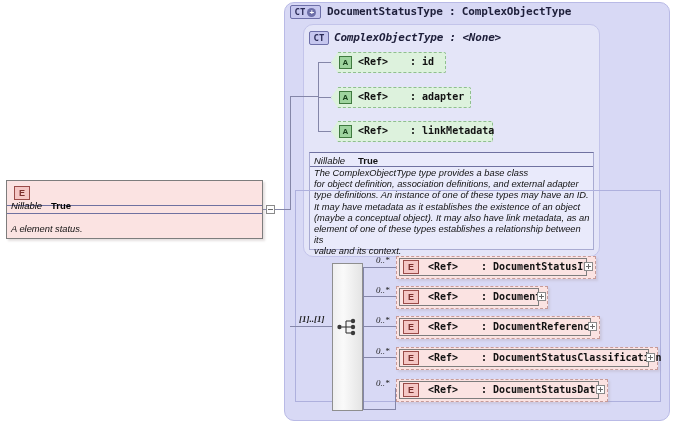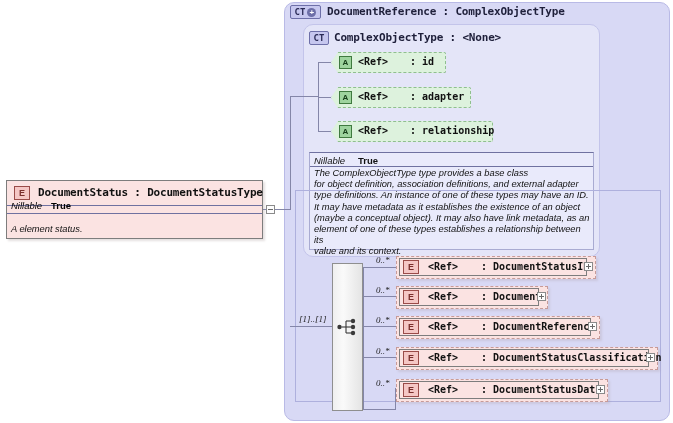--- a/index.html
+++ b/index.html
@@ -258,27 +258,27 @@
 <body>
 
 <div class="canvas">
 
   <div class="abs" id="ct-outer"></div>
 
   <div class="badge-ct" style="left:290px;top:5px;width:31px;">
     <span>CT</span>
       <span class="badge-plus">+</span>
   </div>
-  <div class="hdr-title" style="left:327px;top:5px;">DocumentReference : ComplexObjectType</div>
+  <div class="hdr-title" style="left:327px;top:5px;">DocumentStatusType : ComplexObjectType</div>
 
   <div class="abs" id="ct-inner"></div>
   <div class="badge-ct" style="left:309px;top:31px;width:20px;">
     <span>CT</span>
   </div>
-  <div class="hdr-title" style="left:334px;top:31px;">ComplexObjectType : &lt;None&gt;</div>
+  <div class="hdr-title" style="left:334px;top:31px;font-style:italic;">ComplexObjectType : &lt;None&gt;</div>
 
   <div class="ln ln-v" style="left:318px;top:62px;width:1px;height:69px;"></div>
   <div class="ln ln-h" style="left:318px;top:62px;width:13px;height:1px;"></div>
   <div class="ln ln-h" style="left:318px;top:97px;width:13px;height:1px;"></div>
   <div class="ln ln-h" style="left:318px;top:131px;width:13px;height:1px;"></div>
 
   <div class="ln ln-v" style="left:290px;top:96px;width:1px;height:113px;"></div>
   <div class="ln ln-h" style="left:290px;top:96px;width:28px;height:1px;"></div>
 
   <div class="attr-row" style="left:331px;top:52px;width:115px;">
@@ -290,21 +290,21 @@
   <div class="attr-row" style="left:331px;top:87px;width:140px;">
     <div class="attr-shape"></div>
     <div class="attr-badge">A</div>
     <div class="attr-ref">&lt;Ref&gt;</div>
     <div class="attr-name">: adapter</div>
   </div>
   <div class="attr-row" style="left:331px;top:121px;width:162px;">
     <div class="attr-shape"></div>
     <div class="attr-badge">A</div>
     <div class="attr-ref">&lt;Ref&gt;</div>
-    <div class="attr-name">: relationship</div>
+    <div class="attr-name">: linkMetadata</div>
   </div>
 
   <div class="abs" id="doc-panel">
     <div class="row1">
       <div class="lbl-abstract">Nillable</div>
       <div class="val-abstract">True</div>
     </div>
     <div id="doc-text">The ComplexObjectType type provides a base class
 for object definition, association definitions, and external adapter
 type definitions. An instance of one of these types may have an ID.
@@ -312,35 +312,34 @@
 (maybe a conceptual object). It may also have link metadata, as an
 element of one of these types establishes a relationship between its
 value and its context.</div>
   </div>
 
   <div class="abs" id="sub-region"></div>
 
   <div class="abs" id="elem-left">
     <div class="e-hdr">
       <div class="e-badge">E</div>
-      <div class="e-title">DocumentStatus : DocumentStatusType</div>
     </div>
     <div class="e-row2">
       <div class="lbl-nillable">Nillable</div>
       <div class="val-nillable">True</div>
     </div>
     <div class="e-desc">A element status.</div>
   </div>
 
   <div class="toggle" style="left:266px;top:205px;"></div>
   <div class="ln ln-h" style="left:263px;top:209px;width:3px;height:1px;"></div>
   <div class="ln ln-h" style="left:275px;top:209px;width:16px;height:1px;"></div>
 
   <div class="ln ln-h" style="left:290px;top:326px;width:43px;height:1px;"></div>
-  <div class="occ" style="left:299px;top:314px;">[1]..[1]</div>
+  <div class="occ" style="left:299px;top:314px;font-weight:bold;">[1]..[1]</div>
 
   <div class="abs" id="seq-box"></div>
   <svg class="abs" id="seq-icon" viewBox="0 0 22 18">
     <circle cx="2.5" cy="9" r="2.2" fill="#3a3a3a"></circle>
     <line x1="4.5" y1="9" x2="9" y2="9" stroke="#3a3a3a" stroke-width="1.1"></line>
     <line x1="9" y1="3" x2="9" y2="15" stroke="#3a3a3a" stroke-width="1.1"></line>
     <line x1="9" y1="3" x2="14" y2="3" stroke="#3a3a3a" stroke-width="1.1"></line>
     <line x1="9" y1="9" x2="14" y2="9" stroke="#3a3a3a" stroke-width="1.1"></line>
     <line x1="9" y1="15" x2="14" y2="15" stroke="#3a3a3a" stroke-width="1.1"></line>
     <circle cx="16" cy="3" r="2.2" fill="#3a3a3a"></circle>

